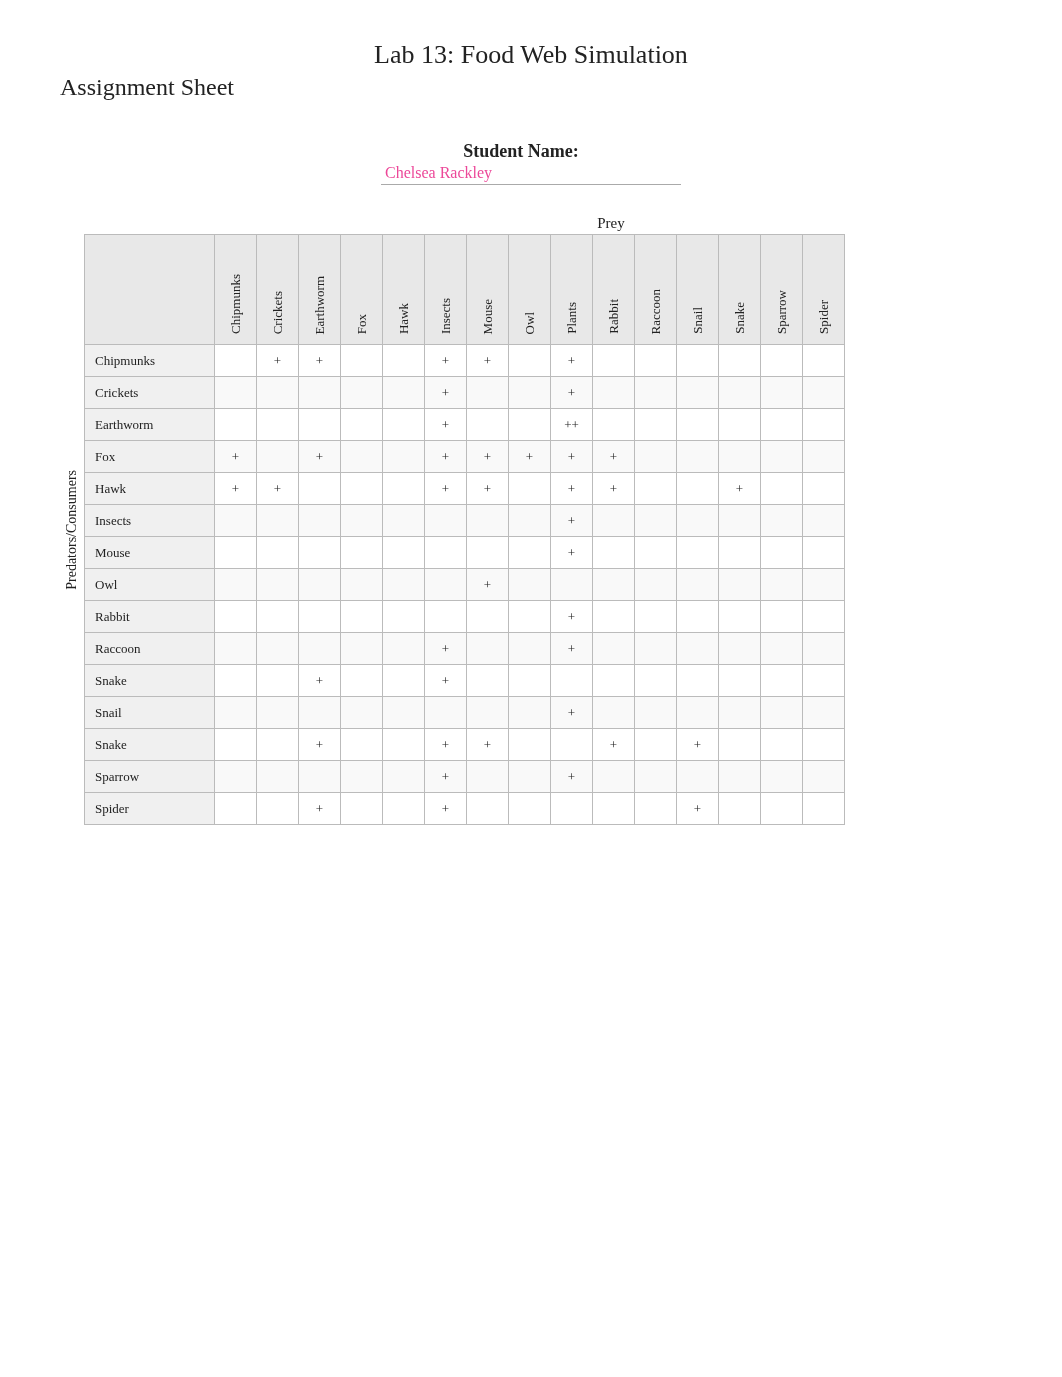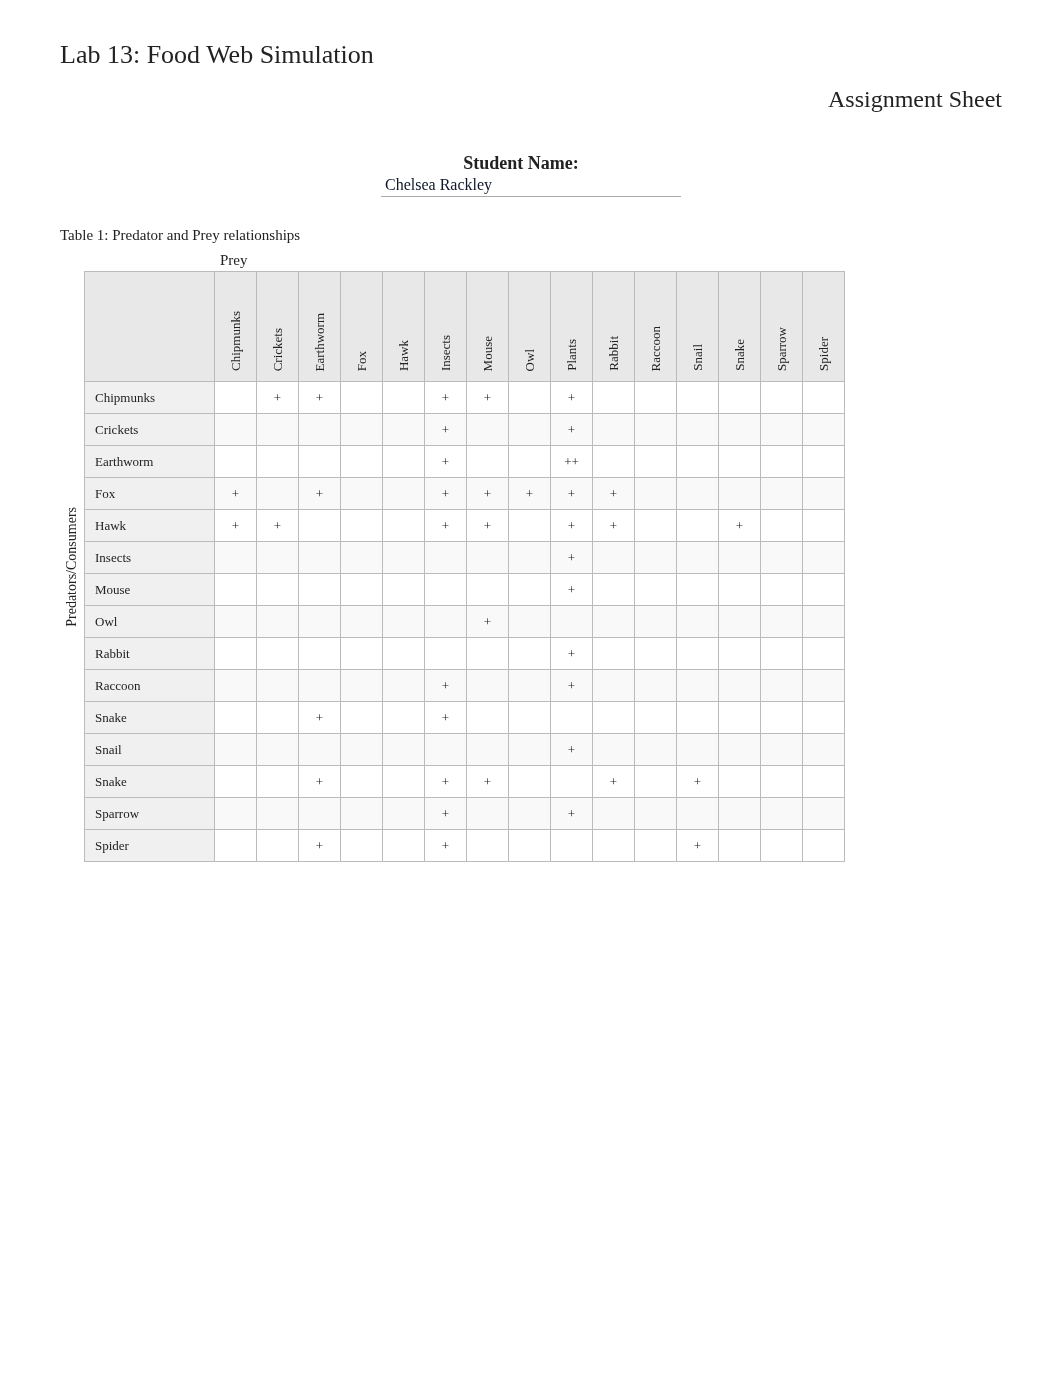--- a/index.html
+++ b/index.html
@@ -4,27 +4,27 @@
   <style>
     * { box-sizing: border-box; margin: 0; padding: 0; }
     body {
       background: #fff;
       font-family: Georgia, 'Times New Roman', serif;
       color: #222;
       padding: 40px 60px;
       max-width: 1062px;
     }
     h1 {
-      text-align: left;
+      text-align: center;
       font-size: 26px;
       font-weight: normal;
-      margin-bottom: 16px;
+      margin-bottom: 4px;
     }
     h2 {
-      text-align: right;
+      text-align: left;
       font-size: 24px;
       font-weight: normal;
       margin-bottom: 40px;
     }
     .student-name-row {
       display: flex;
       align-items: center;
       margin-bottom: 30px;
       font-size: 18px;
       flex-direction: column;
@@ -32,31 +32,32 @@
     .student-name-label {
       font-weight: bold;
       margin-right: 20px;
       white-space: nowrap;
     }
     .student-name-value {
       border-bottom: 1px solid #aaa;
       min-width: 300px;
       padding: 2px 4px;
       font-size: 16px;
-      color: #0f172a;
+      color: #ec4899;
     }
     .table-title {
       font-size: 15px;
       margin-bottom: 8px;
     }
     .outer-table-wrapper {
       display: flex;
       flex-direction: column;
     }
     .prey-label-row {
+      text-align: center;
       font-size: 15px;
       margin-left: 160px;
       margin-bottom: 2px;
     }
     .table-with-side-label {
       display: flex;
       align-items: stretch;
     }
     .side-label {
       writing-mode: vertical-rl;
@@ -132,21 +133,20 @@
 
 <h1>Lab 13: Food Web Simulation</h1>
 <h2>Assignment Sheet</h2>
 
 <div class="student-name-row">
   <span class="student-name-label">Student Name:</span>
   <span class="student-name-value">Chelsea Rackley</span>
 </div>
 
 <div class="outer-table-wrapper">
-  <div class="table-title">Table 1: Predator and Prey relationships</div>
   <div class="prey-label-row">Prey</div>
   <div class="table-with-side-label">
     <div class="side-label">Predators/Consumers</div>
     <div class="main-table-wrap">
       <table>
         <thead>
           <tr class="header-row">
             <th class="row-label-header"></th>
 
           <th><span class="rotated-header">Chipmunks</span></th>

